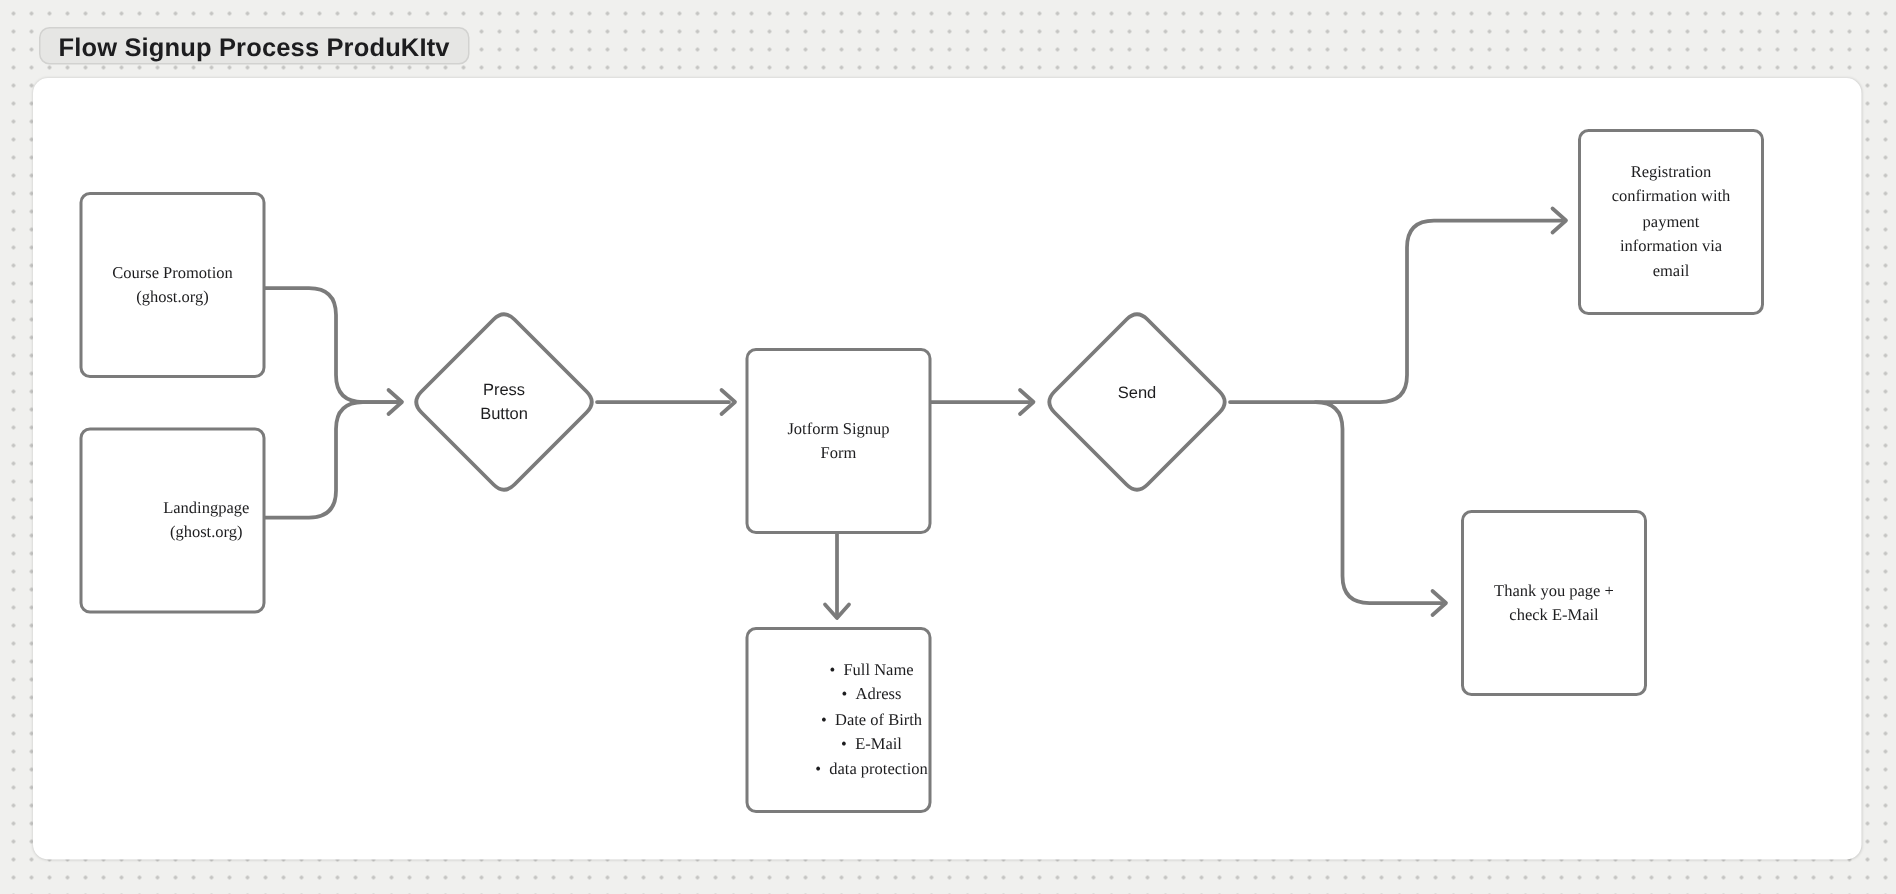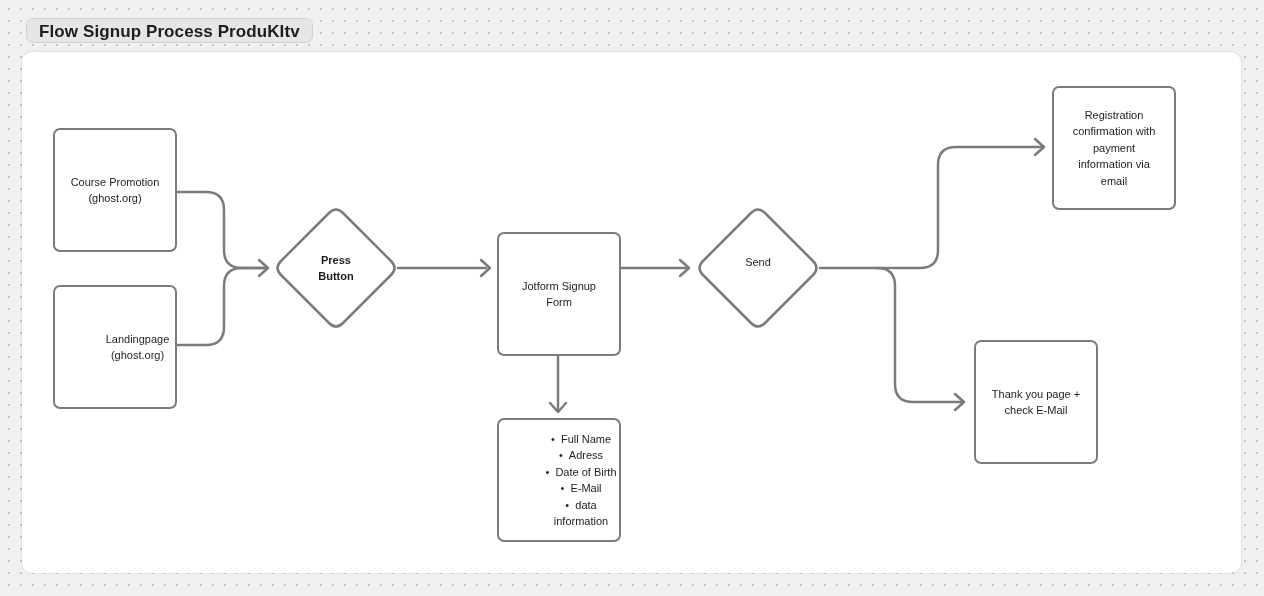--- a/index.html
+++ b/index.html
@@ -35,36 +35,37 @@
     color:var(--label-text);
   }
   .wire-layer{position:absolute;left:0;top:0;z-index:2;}
   .wire{fill:none;stroke:var(--shape-stroke);stroke-width:2.5;stroke-linecap:round;stroke-linejoin:round;}
   .node{fill:#fff;stroke:var(--shape-stroke);stroke-width:2.5;stroke-linejoin:round;}
   .shape{
     position:absolute;box-sizing:border-box;width:124px;height:124px;z-index:3;
     background:#fff;border:2.5px solid var(--shape-stroke);border-radius:7px;
     display:flex;flex-direction:column;align-items:center;justify-content:center;
     text-align:center;
+    font-family:Liberation Serif, serif;
   }
   .shape-label{font-size:11px;line-height:16.5px;white-space:pre-line;color:var(--label-text);padding:0 6px;}
   .diamond-label{
     position:absolute;width:124px;height:124px;z-index:3;
     display:flex;align-items:center;justify-content:center;text-align:center;
   }
   .bullet-item{font-size:11px;line-height:16.5px;color:var(--label-text);margin-left:44px;}
   .bullet-item::before{content:"•\00a0\00a0";}
   
   .pos-course{left:53px;top:128px;}
   .pos-landing{left:53px;top:285px;padding-left:45px;}
   .pos-jotform{left:497px;top:207px;margin-top:25px;}
   .pos-fields{left:497px;top:418px;}
   .pos-registration{left:1052px;top:86px;}
   .pos-thankyou{left:974px;top:340px;}
-  .pos-press{left:274px;top:206px;font-weight:bold;}
+  .pos-press{left:274px;top:206px;}
   .pos-send{left:696px;top:200px;}
 </style>
 </head>
 <body>
 
 <div class="page">
 
   <div class="canvas"></div>
 
   <div class="title-pill">
@@ -119,21 +120,21 @@
 
   <div class="diamond-label pos-send">
     <div class="shape-label">Send</div>
   </div>
 
   <div class="shape pos-fields">
       <div class="bullet-item">Full Name</div>
       <div class="bullet-item">Adress</div>
       <div class="bullet-item">Date of Birth</div>
       <div class="bullet-item">E-Mail</div>
-      <div class="bullet-item">data information</div>
+      <div class="bullet-item">data protection</div>
     </div>
 
   <div class="shape pos-registration">
     <div class="shape-label">Registration
 confirmation with
 payment
 information via
 email</div>
   </div>
 

